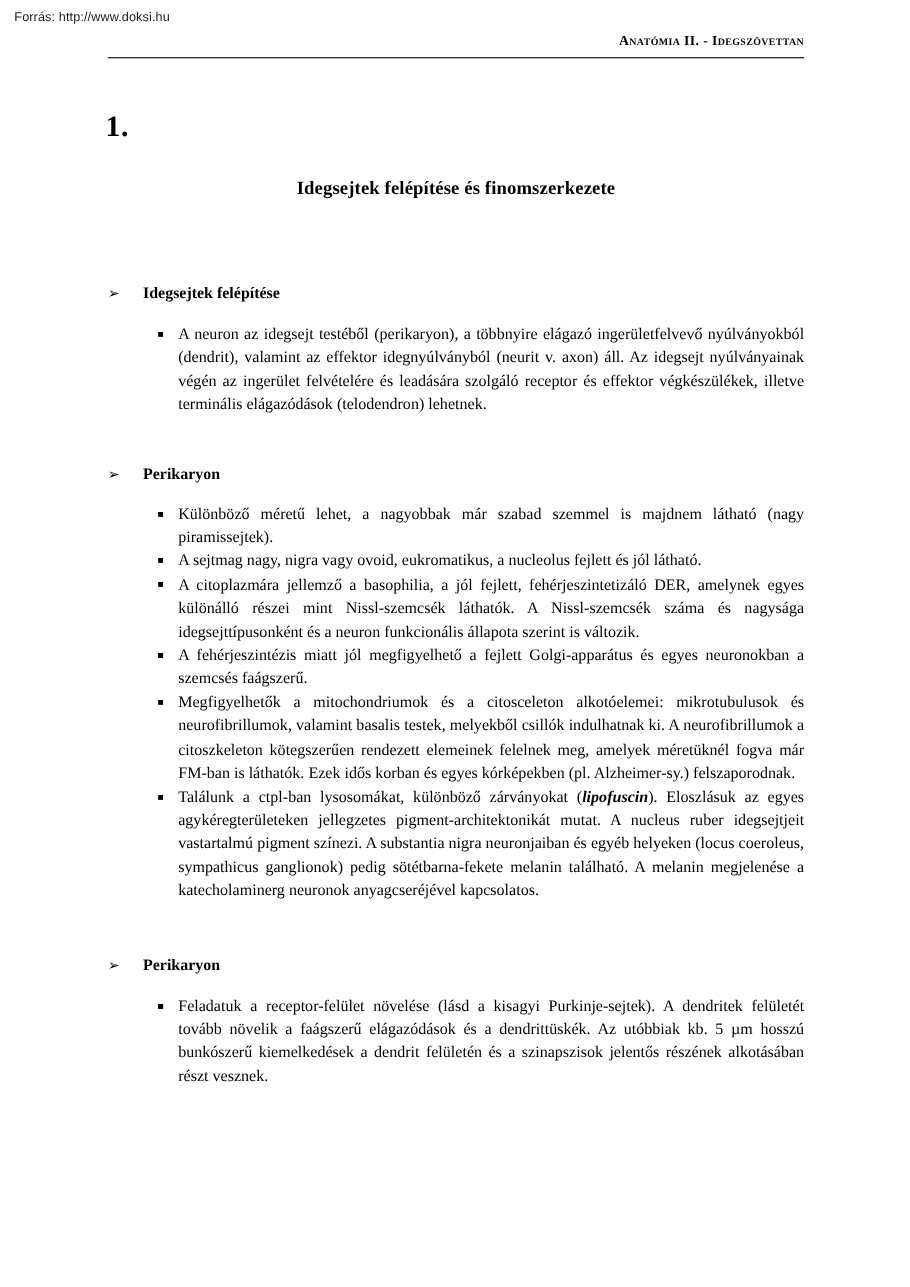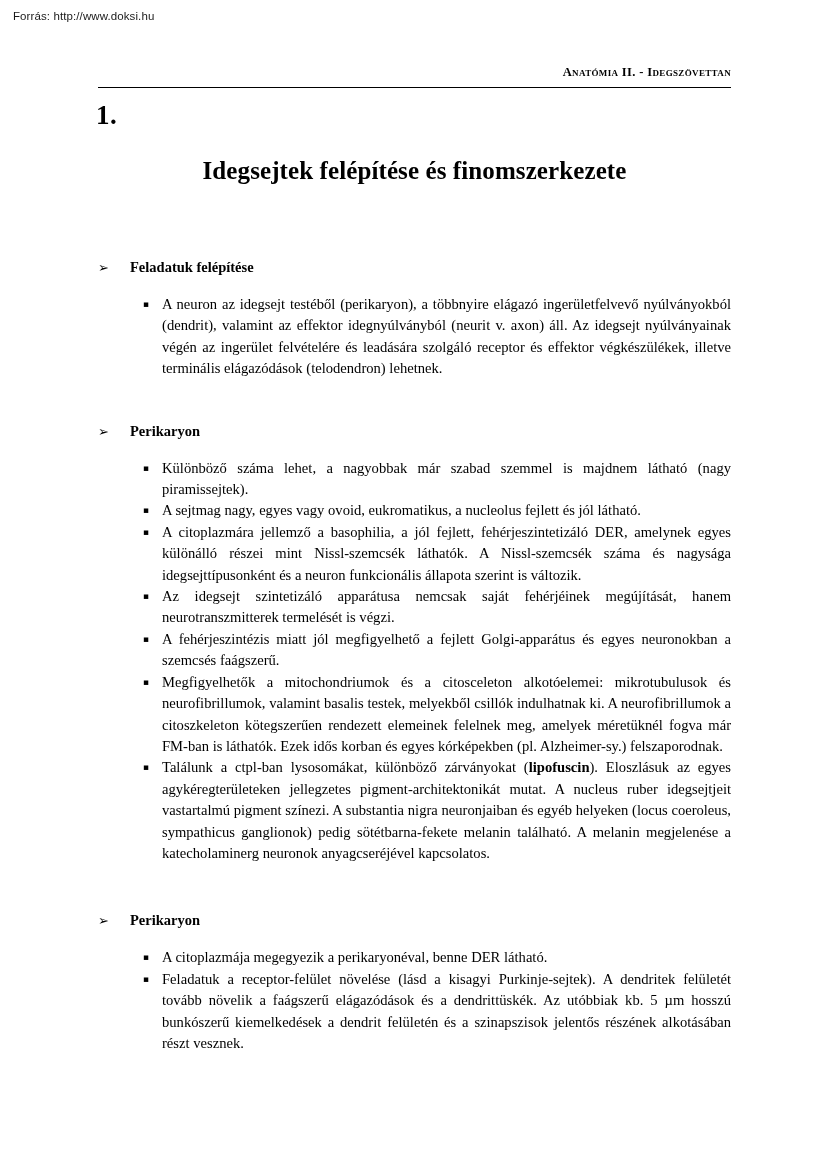--- a/index.html
+++ b/index.html
@@ -30,21 +30,21 @@
     line-height: 14px;
     color: #1a1a1a;
     letter-spacing: 0.1px;
     white-space: nowrap;
   }
 
   
   .header-band {
     position: absolute;
     left: 98px;
-    top: 65px;
+    top: 30px;
     width: 633px;
   }
   .header-title {
     text-align: right;
     font-family: "Liberation Serif", "DejaVu Serif", serif;
     font-weight: bold;
     font-size: 12.5px;
     font-variant: small-caps;
     letter-spacing: 0.35px;
     color: #000;
@@ -69,21 +69,21 @@
     letter-spacing: 0.5px;
   }
 
   
   .doc-title {
     position: absolute;
     left: 98px;
     top: 159px;
     width: 633px;
     text-align: center;
-    font-size: 25px;
+    font-size: 17px;
     font-weight: bold;
     line-height: 24px;
     letter-spacing: 0.1px;
   }
 
   
   .content {
     position: absolute;
     left: 98px;
     top: 258px;
@@ -134,87 +134,85 @@
   ul.bullets > li .li-text {
     display: block;
   }
 
   
   .gap-after-section { height: 17px; }
   .gap-between-blocks-lg { height: 42px; }
   .gap-between-blocks-xl { height: 47px; }
 
   b, strong { font-weight: normal; }
-  .bi { font-weight: bold; }
+  .bi { font-weight: bold; font-style: italic; }
 </style>
 </head>
 <body>
 
 <div class="page">
 
   <div class="source-line">Forrás: http://www.doksi.hu</div>
 
   <div class="header-band">
     <div class="header-title">Anatómia II. - Idegszövettan</div>
     <hr class="header-rule">
   </div>
 
   <div class="chapter-number">1.</div>
 
   <div class="doc-title">Idegsejtek felépítése és finomszerkezete</div>
 
   <div class="content">
-      <div class="section"><span class="arrow-marker">➢</span><span>Feladatuk felépítése</span></div>
+      <div class="section"><span class="arrow-marker">➢</span><span>Idegsejtek felépítése</span></div>
       <div class="gap-after-section"></div>
       <ul class="bullets">
         <li>
           <span class="sq-marker">▪</span>
           <span class="li-text">A <b>neuron</b> az idegsejt testéből (<b>perikaryon</b>), a többnyire elágazó ingerületfelvevő nyúlványokból (<b>dendrit</b>), valamint az effektor idegnyúlványból (<b>neurit</b> v. <b>axon</b>) áll. Az idegsejt nyúlványainak végén az ingerület felvételére és leadására szolgáló <b>receptor</b> és <b>effektor végkészülék</b>ek, illetve terminális elágazódások (<b>telodendron</b>) lehetnek.</span>
         </li>
       </ul>
       <div class="gap-between-blocks-lg"></div>
       <div class="section"><span class="arrow-marker">➢</span><span>Perikaryon</span></div>
       <div class="gap-after-section"></div>
       <ul class="bullets">
         <li>
           <span class="sq-marker">▪</span>
-          <span class="li-text">Különböző száma lehet, a nagyobbak már szabad szemmel is majdnem látható (nagy piramissejtek).</span>
-        </li>
-        <li>
-          <span class="sq-marker">▪</span>
-          <span class="li-text">A sejtmag nagy, egyes vagy ovoid, eukromatikus, a nucleolus fejlett és jól látható.</span>
+          <span class="li-text">Különböző méretű lehet, a nagyobbak már szabad szemmel is majdnem látható (nagy piramissejtek).</span>
+        </li>
+        <li>
+          <span class="sq-marker">▪</span>
+          <span class="li-text">A sejtmag nagy, nigra vagy ovoid, eukromatikus, a nucleolus fejlett és jól látható.</span>
         </li>
         <li>
           <span class="sq-marker">▪</span>
           <span class="li-text">A citoplazmára jellemző a basophilia, a jól fejlett, fehérjeszintetizáló DER, amelynek egyes különálló részei mint <b>Nissl-szemcsék</b> láthatók. A Nissl-szemcsék száma és nagysága idegsejttípusonként és a neuron funkcionális állapota szerint is változik.</span>
         </li>
         <li>
           <span class="sq-marker">▪</span>
-          <span class="li-text">Az idegsejt szintetizáló apparátusa nemcsak saját fehérjéinek megújítását, hanem <b>neurotranszmitterek</b> termelését is végzi.</span>
         </li>
         <li>
           <span class="sq-marker">▪</span>
           <span class="li-text">A fehérjeszintézis miatt jól megfigyelhető a fejlett Golgi-apparátus és egyes neuronokban a szemcsés faágszerű.</span>
         </li>
         <li>
           <span class="sq-marker">▪</span>
           <span class="li-text">Megfigyelhetők a mitochondriumok és a citosceleton alkotóelemei: <b>mikrotubulusok</b> és <b>neurofibrillumok</b>, valamint <b>basalis testek</b>, melyekből <b>csillók</b> indulhatnak ki. A neurofibrillumok a citoszkeleton kötegszerűen rendezett elemeinek felelnek meg, amelyek méretüknél fogva már FM-ban is láthatók. Ezek idős korban és egyes kórképekben (pl. Alzheimer-sy.) felszaporodnak.</span>
         </li>
         <li>
           <span class="sq-marker">▪</span>
           <span class="li-text">Találunk a ctpl-ban <b>lysosomákat</b>, különböző <b>zárványokat</b> (<span class="bi">lipofuscin</span>). Eloszlásuk az egyes agykéregterületeken jellegzetes pigment-architektonikát mutat. A <b>nucleus ruber</b> idegsejtjeit vastartalmú pigment színezi. A <b>substantia nigra</b> neuronjaiban és egyéb helyeken (<b>locus coeroleus</b>, <b>sympathicus ganglionok</b>) pedig sötétbarna-fekete melanin található. A melanin megjelenése a katecholaminerg neuronok anyagcseréjével kapcsolatos.</span>
         </li>
       </ul>
       <div class="gap-between-blocks-xl"></div>
       <div class="section"><span class="arrow-marker">➢</span><span>Perikaryon</span></div>
       <div class="gap-after-section"></div>
       <ul class="bullets">
         <li>
           <span class="sq-marker">▪</span>
-          <span class="li-text">A citoplazmája megegyezik a perikaryonéval, benne DER látható.</span>
         </li>
         <li>
           <span class="sq-marker">▪</span>
           <span class="li-text">Feladatuk a receptor-felület növelése (lásd a kisagyi Purkinje-sejtek). A dendritek felületét tovább növelik a faágszerű elágazódások és a dendrittüskék. Az utóbbiak kb. 5 µm hosszú bunkószerű kiemelkedések a dendrit felületén és a szinapszisok jelentős részének alkotásában részt vesznek.</span>
         </li>
       </ul>
     </div>
 
 </div>
 

